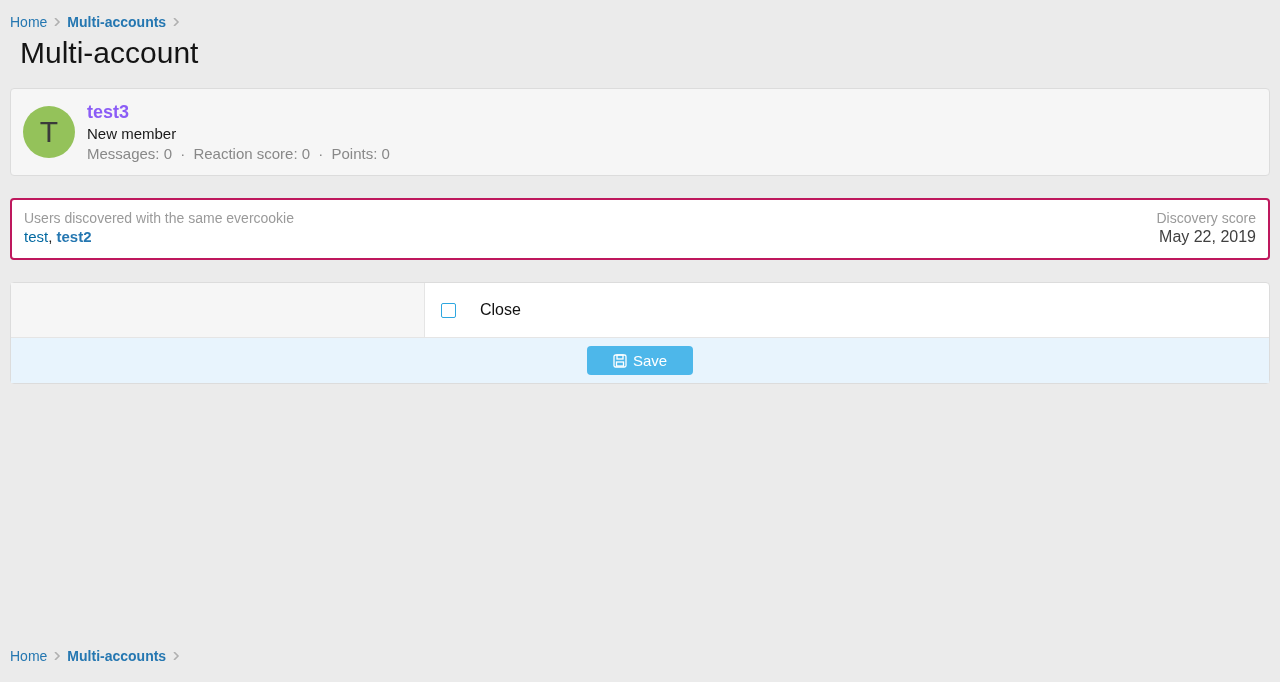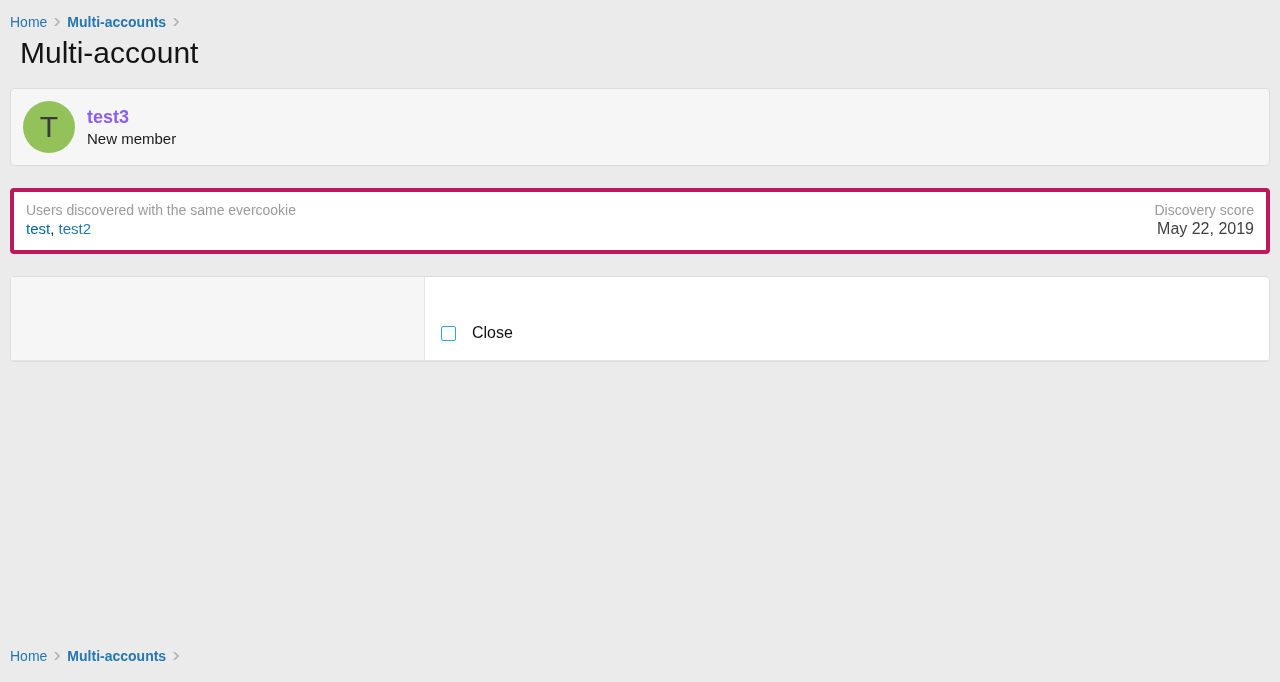--- a/index.html
+++ b/index.html
@@ -82,32 +82,32 @@
     line-height: 1.3;
   }
   .user-stats .sep-dot { margin: 0 4px; }
 
   
   .disc-block {
     display: flex;
     justify-content: space-between;
     padding: 10px 12px 12px 12px;
     background: #ffffff;
-    border: 4px solid #be185d;
+    border: 2px solid #be185d;
     border-radius: 4px;
     margin-bottom: 22px;
   }
   .disc-left .lbl, .disc-right .lbl {
     color: #9a9a9a;
     font-size: 14px;
     margin-bottom: 2px;
   }
   .disc-right { text-align: right; }
   .u-red { color: #0369a1; }
-  .u-link { color: #2577b1; }
+  .u-link { color: #2577b1; font-weight: bold; }
   .disc-date { color: #404040; font-size: 16px; }
 
   
   .form-block {
     background: #fff;
     border: 1px solid #dcdcdc;
     border-radius: 4px;
   }
   .form-row {
     display: flex;
@@ -117,23 +117,22 @@
     width: 414px;
     background: #f6f6f6;
     border-right: 1px solid #e5e5e5;
     min-height: 54px;
   }
   .form-input-cell {
     flex: 1;
     display: flex;
     align-items: center;
     padding: 14px 16px;
-    gap: 16px;
+    gap: 24px;
     min-height: 54px;
-    margin-top: 29px;
   }
   .checkbox-box {
     width: 15px;
     height: 15px;
     border: 1.5px solid #2ea7e0;
     border-radius: 2px;
     display: inline-block;
     flex-shrink: 0;
   }
   .check-label { font-size: 16px; color: #111; }
@@ -194,20 +193,30 @@
   </span>
 </nav>
 
 <h1 class="page-title">Multi-account</h1>
 
 <div class="block user-card">
   <div class="avatar">T</div>
   <div>
     <div><a href="#" class="user-name">test3</a></div>
     <div class="user-title">New member</div>
+    <div class="user-stats">
+      <span>Messages:</span>
+      <span>0</span>
+      <span class="sep-dot">·</span>
+      <span>Reaction score:</span>
+      <span>0</span>
+      <span class="sep-dot">·</span>
+      <span>Points:</span>
+      <span>0</span>
+    </div>
   </div>
 </div>
 
 <div class="disc-block">
   <div class="disc-left">
     <div class="lbl">Users discovered with the same evercookie</div>
     <div>
       <a href="#" class="u-red">test</a><span>, </span><a href="#" class="u-link">test2</a>
     </div>
   </div>
@@ -218,20 +227,32 @@
 </div>
 
 <div class="form-block">
   <div class="form-row">
     <div class="form-label-cell"></div>
     <div class="form-input-cell">
       <span class="checkbox-box"></span>
       <span class="check-label">Close</span>
     </div>
   </div>
+  <div class="form-footer">
+    <button class="save-btn">
+      <span class="save-icon">
+        <svg width="14" height="14" viewBox="0 0 14 14">
+          <rect x="1" y="1" width="12" height="12" rx="1.5" fill="none" stroke="#fff" stroke-width="1.3"></rect>
+          <rect x="4" y="1" width="6" height="4" fill="none" stroke="#fff" stroke-width="1.3"></rect>
+          <rect x="3.5" y="8" width="7" height="4" fill="none" stroke="#fff" stroke-width="1.3"></rect>
+        </svg>
+      </span>
+      <span>Save</span>
+    </button>
+  </div>
 </div>
 
 <nav class="bottom-crumb">
   <a href="#">Home</a>
   <span class="sep">
     <svg width="8" height="8" viewBox="0 0 8 8">
         <path d="M2 0 L6 4 L2 8" fill="none" stroke="#b0b0b0" stroke-width="1.6"></path>
       </svg>
   </span>
   <a href="#" class="current">Multi-accounts</a>

